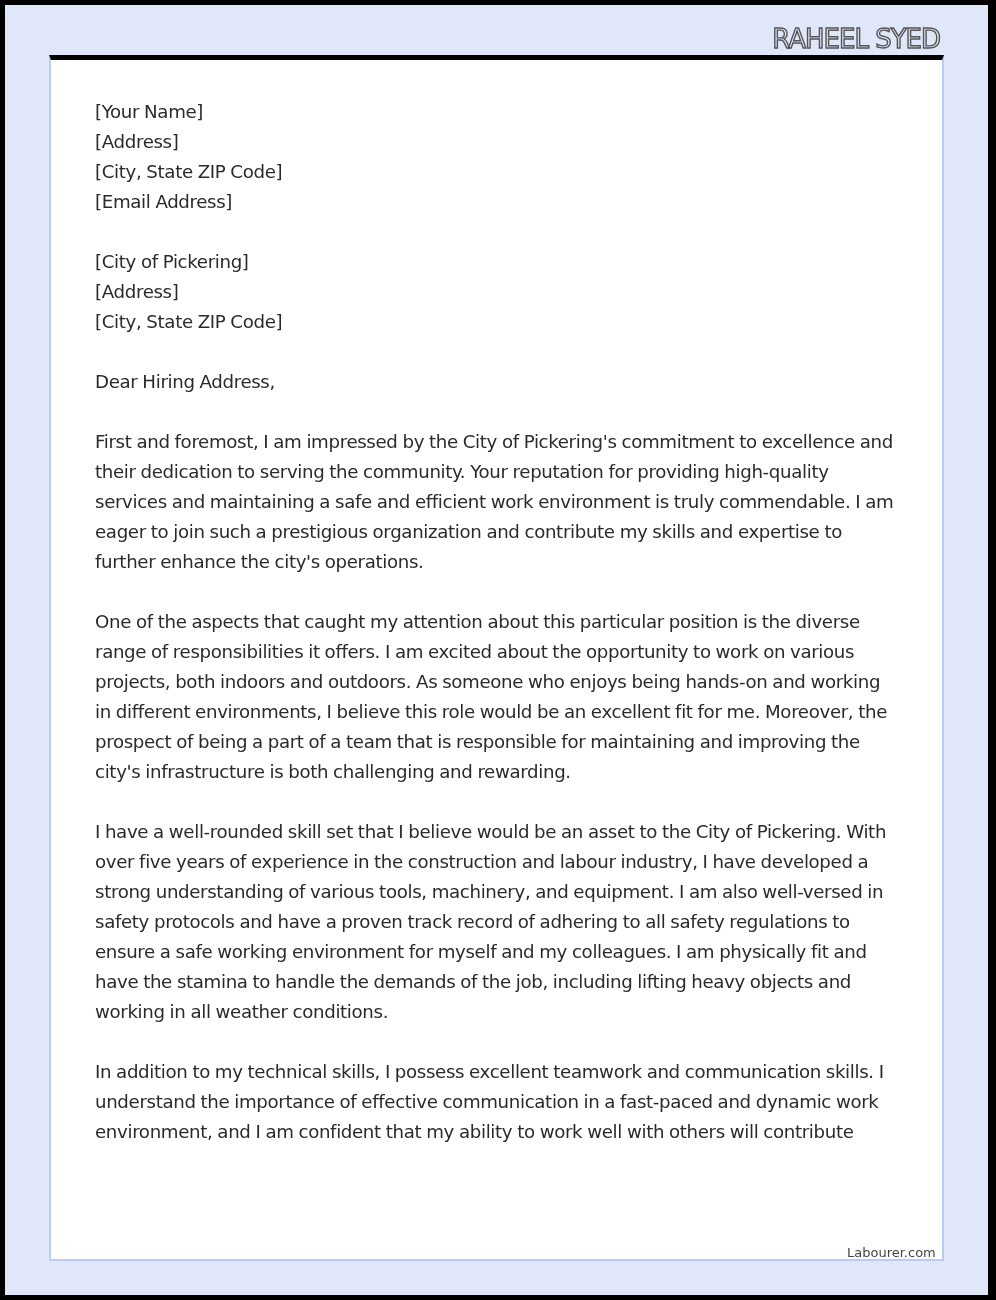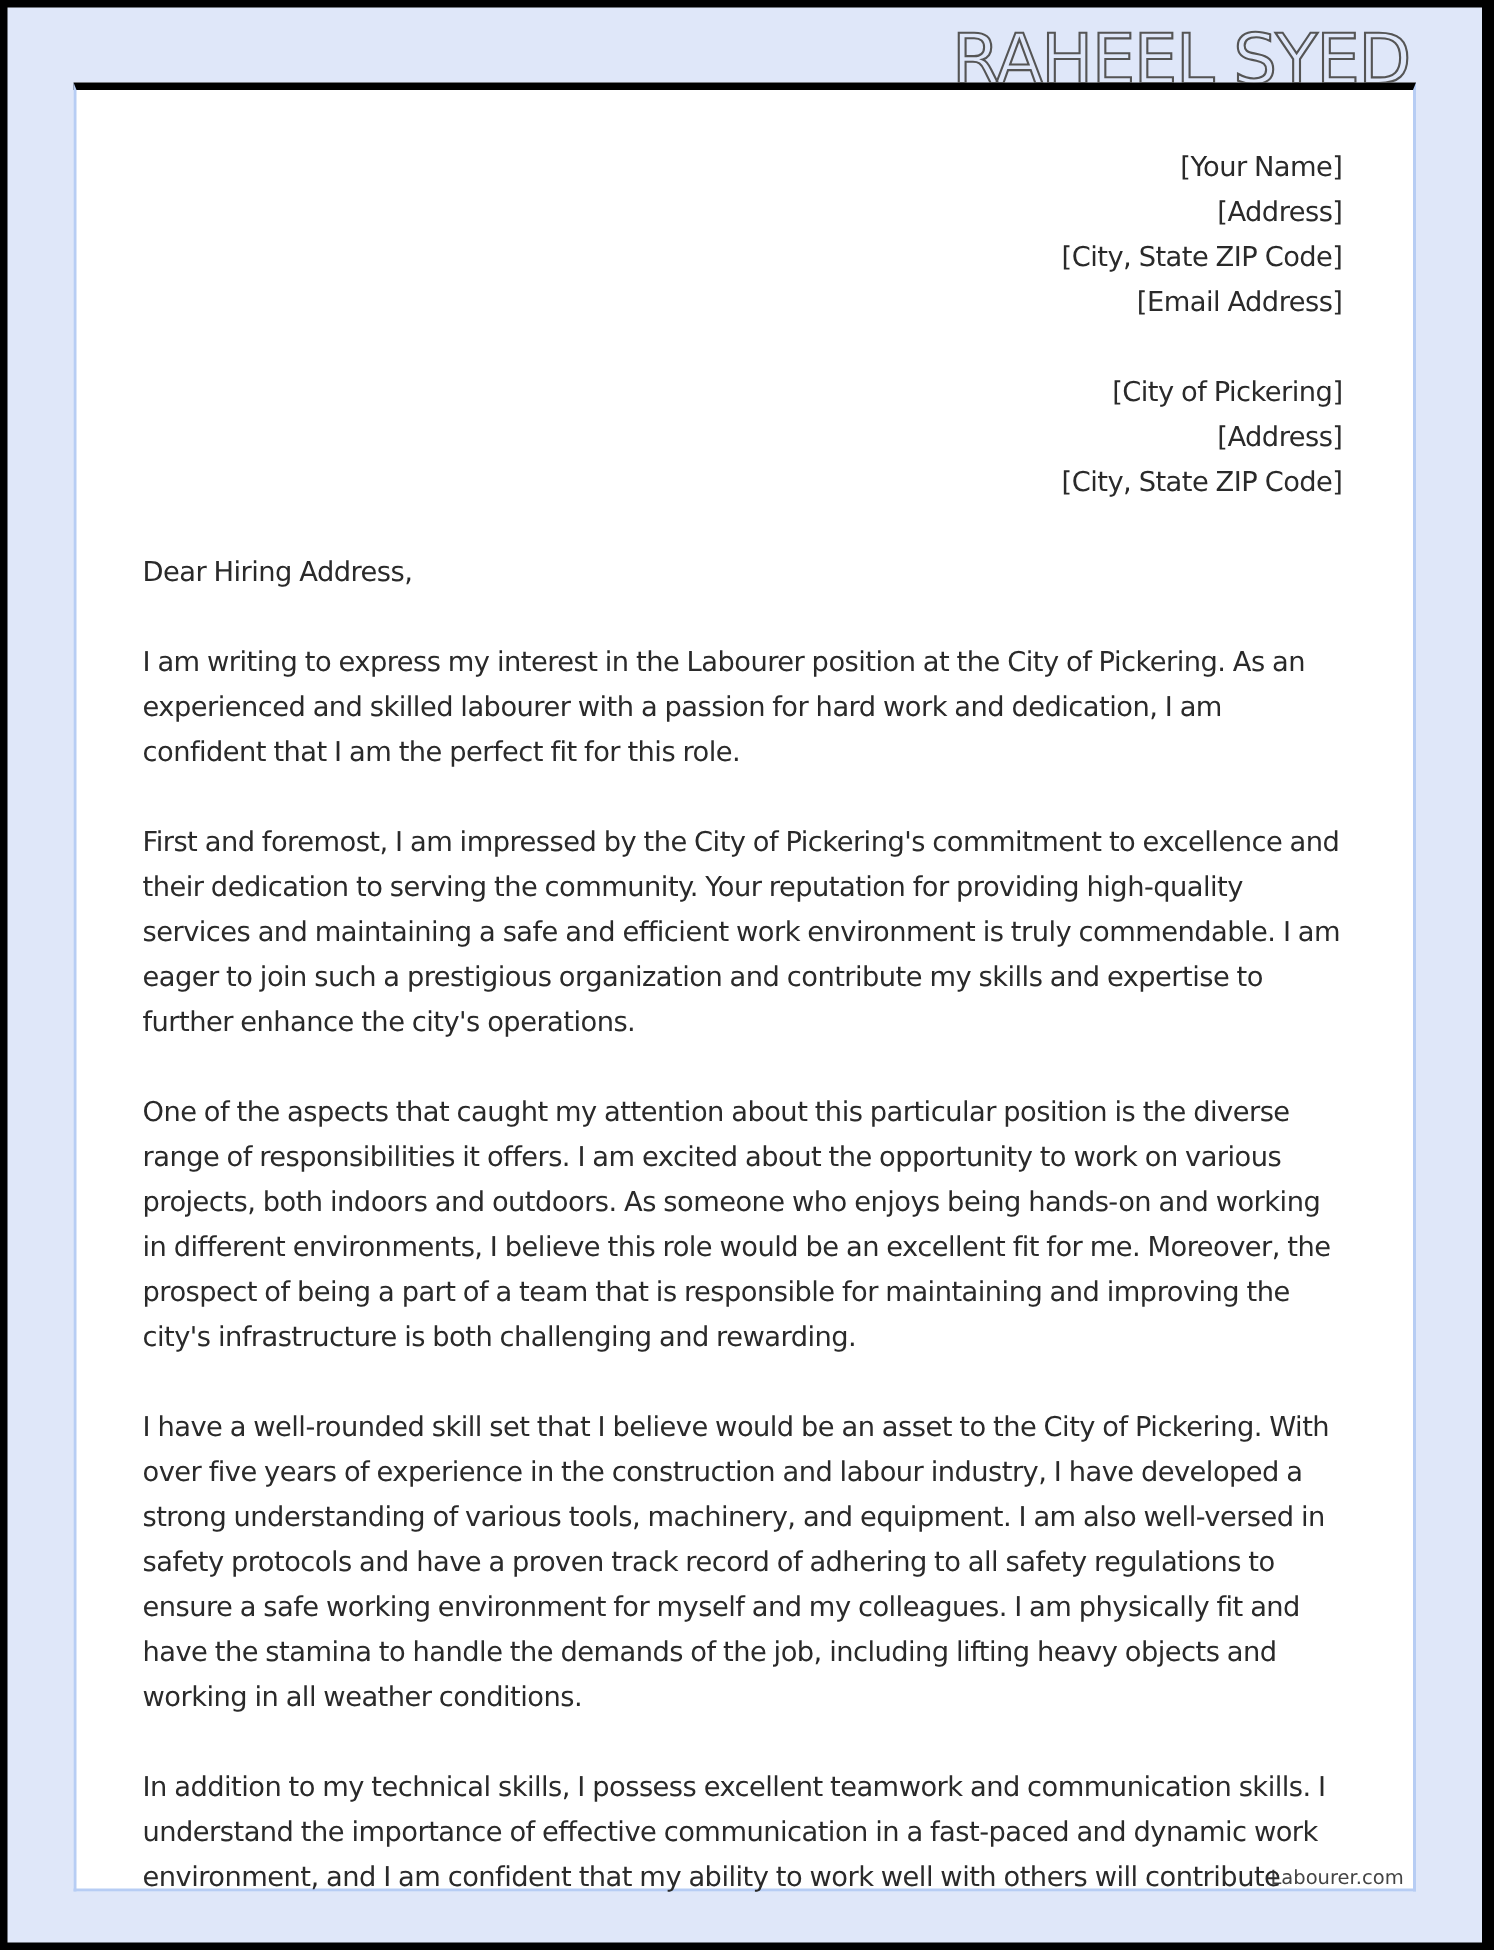--- a/index.html
+++ b/index.html
@@ -8,21 +8,21 @@
       background: #000;
       font-family: "DejaVu Sans", sans-serif;
     }
     .frame {
       position: absolute; left: 5px; top: 5px; width: 983px; height: 1290px;
       background: #dfe7f9; overflow: hidden;
     }
     .name-header {
       position: absolute; right: 48px; top: 12px;
       font-family: "DejaVu Sans", sans-serif;
-      font-size: 46px; letter-spacing: -1px;
+      font-size: 26px; letter-spacing: -1px;
       color: #dfe7f9;
       -webkit-text-stroke: 1.4px #555;
       line-height: 44px;
     }
     .card {
       position: absolute; left: 44px; top: 50px; width: 895px; height: 1206px;
       background: #fff;
       border-top: 5px solid #000;
       border-left: 2px solid #b7cdf4;
       border-right: 2px solid #b7cdf4;
@@ -30,21 +30,21 @@
       box-sizing: border-box;
     }
     .letter {
       position: absolute; left: 95px; top: 97px; width: 800px;
       font-size: 18.2px; line-height: 30px; color: #2a2a2a;
       letter-spacing: -0.35px;
       font-family: "DejaVu Sans", sans-serif;
       word-spacing: -0.5px;
     }
     .letter p { margin: 0 0 30px 0; }
-    .letter .line { display: block; text-align: right; }
+    .letter .line { display: block; }
     .watermark {
       position: absolute; left: 842px; top: 1240px;
       font-size: 13px; color: #444; font-family: "DejaVu Sans", sans-serif;
     }
   </style>
 </head>
 <body>
 
 <div class="frame">
   <div class="name-header">RAHEEL SYED</div>
@@ -58,18 +58,17 @@
     <span class="line">[Address]</span>
     <span class="line">[City, State ZIP Code]</span>
     <span class="line">[Email Address]</span>
   </p>
   <p>
     <span class="line">[City of Pickering]</span>
     <span class="line">[Address]</span>
     <span class="line">[City, State ZIP Code]</span>
   </p>
   <p>Dear Hiring Address,</p>
-  <p>I am writing to express my interest in the Labourer position at the City of Pickering. As an experienced and skilled labourer with a passion for hard work and dedication, I am confident that I am the perfect fit for this role.</p>
   <p>First and foremost, I am impressed by the City of Pickering's commitment to excellence and their dedication to serving the community. Your reputation for providing high-quality services and maintaining a safe and efficient work environment is truly commendable. I am eager to join such a prestigious organization and contribute my skills and expertise to further enhance the city's operations.</p>
   <p>One of the aspects that caught my attention about this particular position is the diverse range of responsibilities it offers. I am excited about the opportunity to work on various projects, both indoors and outdoors. As someone who enjoys being hands-on and working in different environments, I believe this role would be an excellent fit for me. Moreover, the prospect of being a part of a team that is responsible for maintaining and improving the city's infrastructure is both challenging and rewarding.</p>
   <p>I have a well-rounded skill set that I believe would be an asset to the City of Pickering. With over five years of experience in the construction and labour industry, I have developed a strong understanding of various tools, machinery, and equipment. I am also well-versed in safety protocols and have a proven track record of adhering to all safety regulations to ensure a safe working environment for myself and my colleagues. I am physically fit and have the stamina to handle the demands of the job, including lifting heavy objects and working in all weather conditions.</p>
   <p>In addition to my technical skills, I possess excellent teamwork and communication skills. I understand the importance of effective communication in a fast-paced and dynamic work environment, and I am confident that my ability to work well with others will contribute</p>
 </div>
 
 </body></html>

